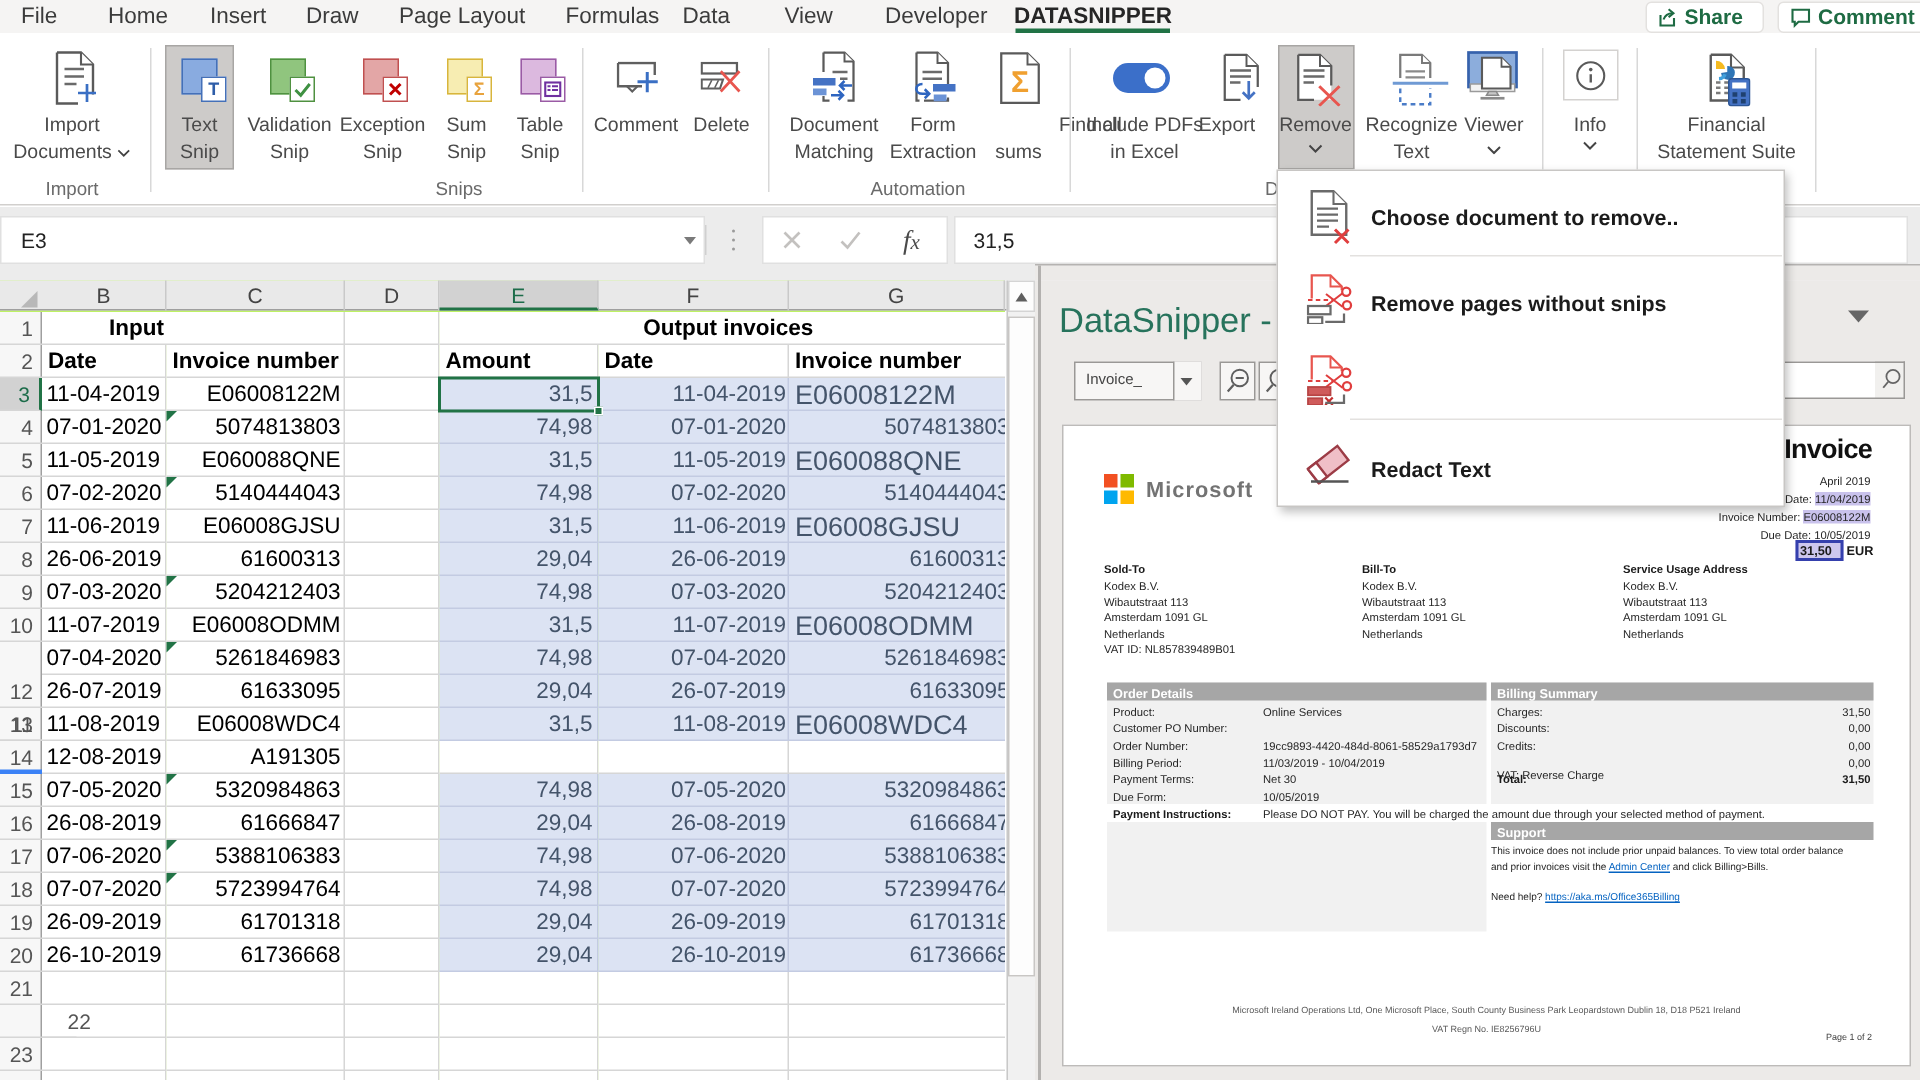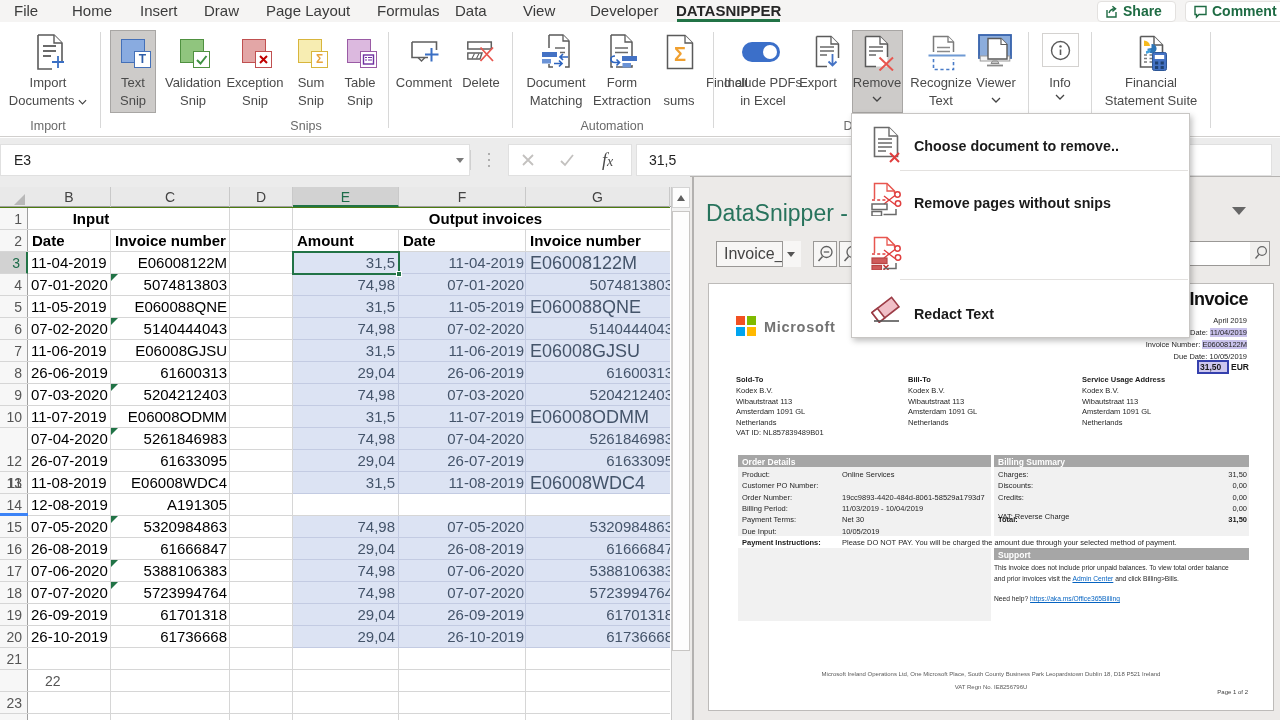--- a/index.html
+++ b/index.html
@@ -226,21 +226,21 @@
 <div class="abs" style="left:488px;top:165px;width:2px;height:2px;background:#9a9a9a;border-radius:50%;"></div>
 <svg class="abs" style="left:520px;top:152px;" width="16" height="16" viewBox="0 0 16 16">
       <path d="M3 3 L13 13 M13 3 L3 13" stroke="#c3c1bf" stroke-width="1.8" fill="none"></path>
     </svg>
 <svg class="abs" style="left:559px;top:152px;" width="16" height="16" viewBox="0 0 16 16">
       <path d="M2 9 L6 13 L14 3" stroke="#c3c1bf" stroke-width="1.8" fill="none"></path>
     </svg>
 <div class="abs" style="left:602px;top:144px;height:32px;line-height:32px;font-size:18px;font-style:italic;font-family:&quot;Liberation Serif&quot;,serif;color:#4a4a4a;">f<span style="font-size:14px;">x</span></div>
 <div class="abs" style="left:636px;top:144px;width:636px;height:32px;background:#fff;border:1px solid #e0e0e0;"></div>
 <div class="abs" style="left:649px;top:144px;height:32px;line-height:32px;font-size:14px;color:#222;">31,5</div>
-<div id="grid" style="position:absolute;left:0;top:187px;width:670px;height:533px;overflow:hidden;background:#4d7c0f;">
+<div id="grid" style="position:absolute;left:0;top:187px;width:670px;height:533px;overflow:hidden;background:#bef264;">
       <div class="gc" style="left:28px;top:21px;width:202px;height:22px;background:#fff;text-align:center;border-right:1px solid #d6d6d6;border-bottom:1px solid #d6d6d6;font-weight:bold;color:#000;padding-right:4px;padding-left:4px;font-size:15px;line-height:22px;padding-right:79px;">Input</div>
       <div class="gc" style="left:230px;top:21px;width:63px;height:22px;background:#fff;text-align:left;border-right:1px solid #d6d6d6;border-bottom:1px solid #d6d6d6;color:#000;padding-right:4px;padding-left:4px;font-size:15px;line-height:22px;"></div>
       <div class="gc" style="left:293px;top:21px;width:384px;height:22px;background:#fff;text-align:center;border-right:1px solid #d6d6d6;border-bottom:1px solid #d6d6d6;font-weight:bold;color:#000;padding-right:4px;padding-left:4px;font-size:15px;line-height:22px;padding-left:6px;">Output invoices</div>
       <div class="gc" style="left:28px;top:43px;width:83px;height:22px;background:#fff;text-align:left;border-right:1px solid #d6d6d6;border-bottom:1px solid #d6d6d6;font-weight:bold;color:#000;padding-right:4px;padding-left:4px;font-size:15px;line-height:22px;">Date</div>
       <div class="gc" style="left:111px;top:43px;width:119px;height:22px;background:#fff;text-align:left;border-right:1px solid #d6d6d6;border-bottom:1px solid #d6d6d6;font-weight:bold;color:#000;padding-right:4px;padding-left:4px;font-size:15px;line-height:22px;">Invoice number</div>
       <div class="gc" style="left:230px;top:43px;width:63px;height:22px;background:#fff;text-align:left;border-right:1px solid #d6d6d6;border-bottom:1px solid #d6d6d6;color:#000;padding-right:4px;padding-left:4px;font-size:15px;line-height:22px;"></div>
       <div class="gc" style="left:293px;top:43px;width:106px;height:22px;background:#fff;text-align:left;border-right:1px solid #d6d6d6;border-bottom:1px solid #d6d6d6;font-weight:bold;color:#000;padding-right:4px;padding-left:4px;font-size:15px;line-height:22px;">Amount</div>
       <div class="gc" style="left:399px;top:43px;width:127px;height:22px;background:#fff;text-align:left;border-right:1px solid #d6d6d6;border-bottom:1px solid #d6d6d6;font-weight:bold;color:#000;padding-right:4px;padding-left:4px;font-size:15px;line-height:22px;">Date</div>
       <div class="gc" style="left:526px;top:43px;width:151px;height:22px;background:#fff;text-align:left;border-right:1px solid #d6d6d6;border-bottom:1px solid #d6d6d6;font-weight:bold;color:#000;padding-right:4px;padding-left:4px;font-size:15px;line-height:22px;">Invoice number</div>
       <div class="gc" style="left:28px;top:65px;width:83px;height:22px;background:#fff;text-align:left;border-right:1px solid #d6d6d6;border-bottom:1px solid #d6d6d6;color:#000;padding-right:4px;padding-left:3px;font-size:15px;line-height:22px;">11-04-2019</div>
@@ -422,21 +422,21 @@
 <div class="abs" style="left:672px;top:187px;width:18px;height:21px;background:#fdfdfd;border:1px solid #d4d4d4;"></div>
 <div class="abs" style="left:677px;top:195px;width:0;height:0;border-bottom:6px solid #5f5f5f;border-left:4.5px solid transparent;border-right:4.5px solid transparent;"></div>
 <div class="abs" style="left:672px;top:211px;width:18px;height:440px;background:#fdfdfd;border:1px solid #c8c6c4;"></div>
 <div class="abs" style="left:690px;top:187px;width:590px;height:533px;background:#eceae8;"></div>
 <div class="abs" style="left:690px;top:177px;width:590px;height:10px;background:#eceae8;"></div>
 <div class="abs" style="left:692px;top:177px;width:2px;height:543px;background:#b3b1af;"></div>
 <div class="abs" style="left:690px;top:176px;width:590px;height:1px;background:#b5b3b1;"></div>
 <div class="abs" style="left:706px;top:200px;width:482px;height:34px;font-size:23px;color:#27735c;">DataSnipper - Invoices.pdf</div>
 <div class="abs" style="left:1232px;top:207px;width:0;height:0;border-top:8px solid #666;border-left:7px solid transparent;border-right:7px solid transparent;"></div>
 <div class="abs" style="left:716px;top:241px;width:85px;height:26px;background:#f7f6f5;border:1px solid #9a9896;"></div>
-<div class="abs" style="left:724px;top:241px;height:26px;line-height:26px;font-size:16px;color:#444;text-align:right;">Invoice_</div>
+<div class="abs" style="left:724px;top:241px;height:26px;line-height:26px;font-size:10px;color:#444;text-align:right;">Invoice_</div>
 <div class="abs" style="left:782px;top:241px;width:19px;height:26px;border-left:1px solid #9a9896;background:#f7f6f5;"></div>
 <div class="abs" style="left:787px;top:252px;width:0;height:0;border-top:5px solid #555;border-left:4px solid transparent;border-right:4px solid transparent;"></div>
 <div class="abs" style="left:813px;top:241px;width:24px;height:26px;background:#f7f6f5;border:1px solid #9a9896;"></div>
 <svg class="abs" style="left:816px;top:245px;" width="18" height="18" viewBox="0 0 18 18">
       <circle cx="10.5" cy="7" r="5.5" fill="none" stroke="#5f5f5f" stroke-width="1.3"></circle>
       <path d="M6.5 11.5 L2.5 16" stroke="#5f5f5f" stroke-width="1.5"></path>
       <path d="M7.8 7 H13.2" stroke="#5f5f5f" stroke-width="1.3"></path>
     </svg>
 <div class="abs" style="left:839px;top:241px;width:24px;height:26px;background:#f7f6f5;border:1px solid #9a9896;"></div>
 <svg class="abs" style="left:842px;top:245px;" width="18" height="18" viewBox="0 0 18 18">
@@ -488,21 +488,21 @@
 <div class="abs" style="left:998px;top:456.5px;font-size:8.5px;font-weight:bold;color:#fff;">Billing Summary</div>
 <div class="iv" style="left:742px;top:470px;">Product:</div>
 <div class="iv" style="left:842px;top:470px;">Online Services</div>
 <div class="iv" style="left:742px;top:481.3px;">Customer PO Number:</div>
 <div class="iv" style="left:742px;top:492.6px;">Order Number:</div>
 <div class="iv" style="left:842px;top:492.6px;">19cc9893-4420-484d-8061-58529a1793d7</div>
 <div class="iv" style="left:742px;top:503.90000000000003px;">Billing Period:</div>
 <div class="iv" style="left:842px;top:503.90000000000003px;">11/03/2019 - 10/04/2019</div>
 <div class="iv" style="left:742px;top:515.2px;">Payment Terms:</div>
 <div class="iv" style="left:842px;top:515.2px;">Net 30</div>
-<div class="iv" style="left:742px;top:526.5px;">Due Input:</div>
+<div class="iv" style="left:742px;top:526.5px;">Due Form:</div>
 <div class="iv" style="left:842px;top:526.5px;">10/05/2019</div>
 <div class="iv" style="left:998px;top:470px;">Charges:</div>
 <div class="iv" style="right:33px;top:470px;">31,50</div>
 <div class="iv" style="left:998px;top:481.3px;">Discounts:</div>
 <div class="iv" style="right:33px;top:481.3px;">0,00</div>
 <div class="iv" style="left:998px;top:492.6px;">Credits:</div>
 <div class="iv" style="right:33px;top:492.6px;">0,00</div>
 <div class="iv" style="left:998px;top:512px;text-align:center;">VAT: Reverse Charge</div>
 <div class="iv" style="right:33px;top:503.90000000000003px;">0,00</div>
 <div class="ivb" style="left:998px;top:515.2px;">Total:</div>

